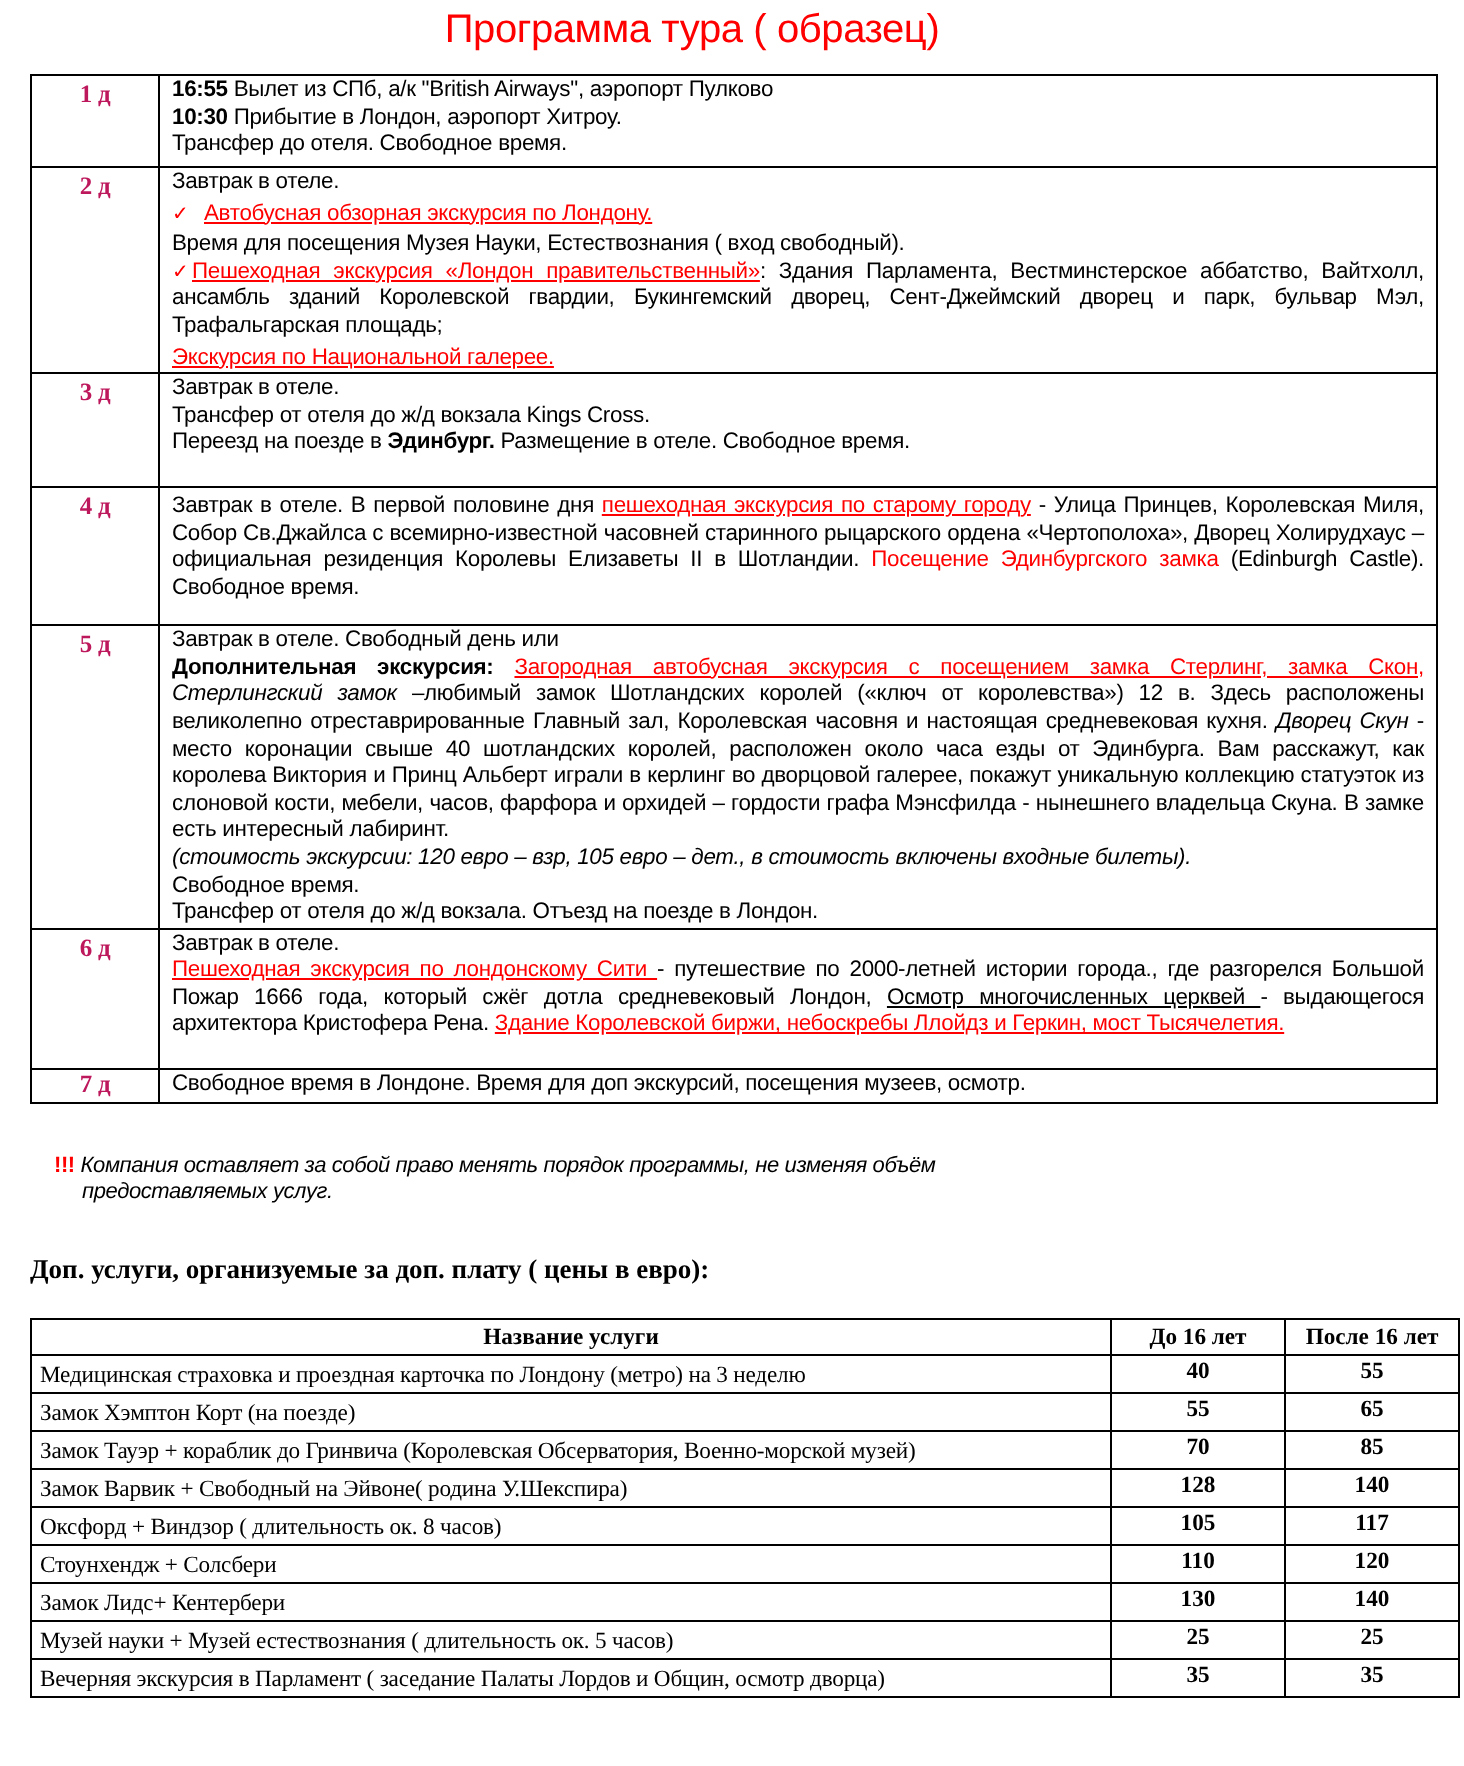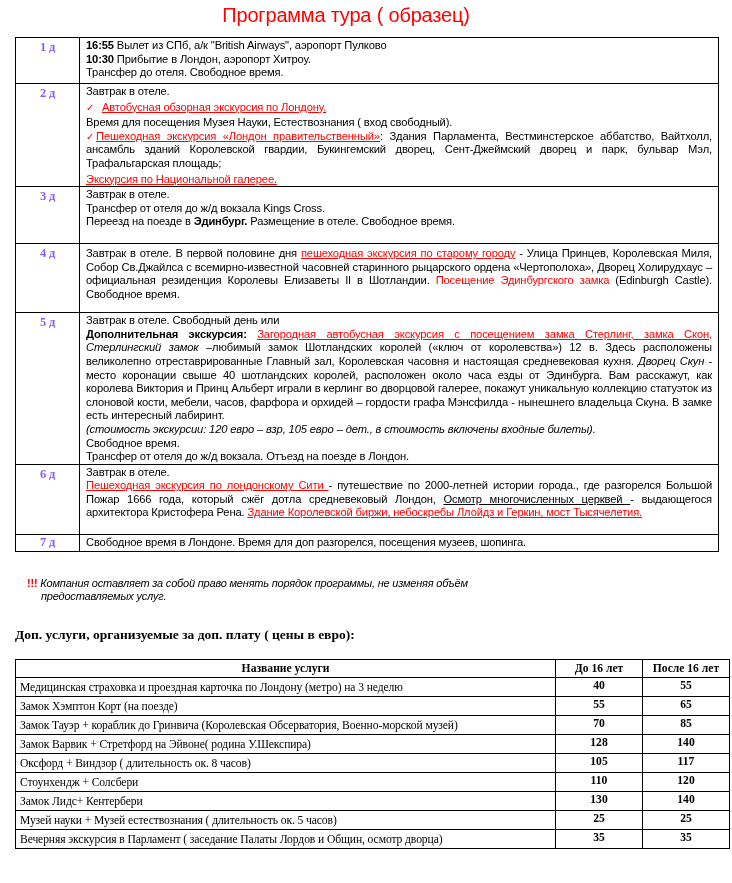--- a/index.html
+++ b/index.html
@@ -1,20 +1,20 @@
 <!DOCTYPE html>
 <html><head>
 <meta charset="utf-8">
 <style>
   html, body { margin: 0; padding: 0; background: #ffffff; }
   body { width: 732px; height: 883px; position: relative; overflow: hidden; font-family: "Liberation Sans", sans-serif; color: #000; }
   .title { position: absolute; left: 0; top: 4px; width: 692px; text-align: center; color: #ff0000; font-size: 20px; font-family: "Liberation Sans Narrow", "Liberation Sans", sans-serif; letter-spacing: -0.2px; }
   table.prog { position: absolute; left: 15px; top: 37px; width: 704px; border-collapse: collapse; table-layout: fixed; }
   table.prog td { border: 1.5px solid #000; vertical-align: top; padding: 1px 6px 0 6px; font-size: 11.2px; line-height: 13.6px; letter-spacing: -0.15px; }
-  table.prog td.day { width: 51px; text-align: center; color: #8b5cf6; font-family: "Liberation Serif", serif; font-weight: bold; font-size: 12.5px; padding-top: 3px; }
+  table.prog td.day { width: 51px; text-align: center; color: #be185d; font-family: "Liberation Serif", serif; font-weight: bold; font-size: 12.5px; padding-top: 3px; }
   table.prog td.desc { text-align: justify; }
   .red { color: #ff0000; }
   .u { text-decoration: underline; }
   .b { font-weight: bold; }
   .i { font-style: italic; }
   .line { display: block; }
   .check { color: #ff0000; font-size: 10px; display: inline-block; width: 16px; }
   .check2 { color: #ff0000; font-size: 10px; display: inline-block; width: 10px; }
   .note { position: absolute; left: 27px; top: 577px; font-size: 11px; line-height: 13px; font-style: italic; letter-spacing: -0.2px; }
   .note .bang { color: #ff0000; font-weight: bold; font-style: normal; }
@@ -80,21 +80,21 @@
   <tr style="height:70px;">
     <td class="day">6 д</td>
     <td class="desc">
       <span class="line">Завтрак в отеле.</span>
       <span class="red u">Пешеходная экскурсия по лондонскому Сити </span><span> - путешествие по 2000-летней истории города., где разгорелся Большой Пожар 1666 года, который сжёг дотла средневековый Лондон, </span><span class="u">Осмотр  многочисленных церквей </span><span>- выдающегося архитектора Кристофера Рена. </span><span class="red u">Здание Королевской биржи, небоскребы Ллойдз и Геркин, мост Тысячелетия.</span>
     </td>
   </tr>
   <tr style="height:17px;">
     <td class="day" style="padding-top:1px;">7 д</td>
     <td class="desc">
-      <span class="line">Свободное время в Лондоне. Время для доп разгорелся, посещения музеев, шопинга.</span>
+      <span class="line">Свободное время в Лондоне. Время для доп экскурсий, посещения музеев, осмотр.</span>
     </td>
   </tr>
 </tbody>
   </table>
 
 <div class="note">
   <span class="bang">!!!</span><span> Компания оставляет за собой право менять порядок программы, не изменяя объём</span>
   <span class="second">предоставляемых услуг.</span>
 </div>
 
@@ -121,21 +121,21 @@
     <td class="name">Замок Хэмптон Корт (на поезде)</td>
     <td class="num">55</td>
     <td class="num">65</td>
   </tr>
   <tr>
     <td class="name">Замок Тауэр + кораблик до Гринвича (Королевская Обсерватория, Военно-морской музей)</td>
     <td class="num">70</td>
     <td class="num">85</td>
   </tr>
   <tr>
-    <td class="name">Замок Варвик + Стретфорд на Эйвоне( родина У.Шекспира)</td>
+    <td class="name">Замок Варвик + Свободный на Эйвоне( родина У.Шекспира)</td>
     <td class="num">128</td>
     <td class="num">140</td>
   </tr>
   <tr>
     <td class="name">Оксфорд + Виндзор ( длительность ок. 8 часов)</td>
     <td class="num">105</td>
     <td class="num">117</td>
   </tr>
   <tr>
     <td class="name">Стоунхендж + Солсбери</td>

